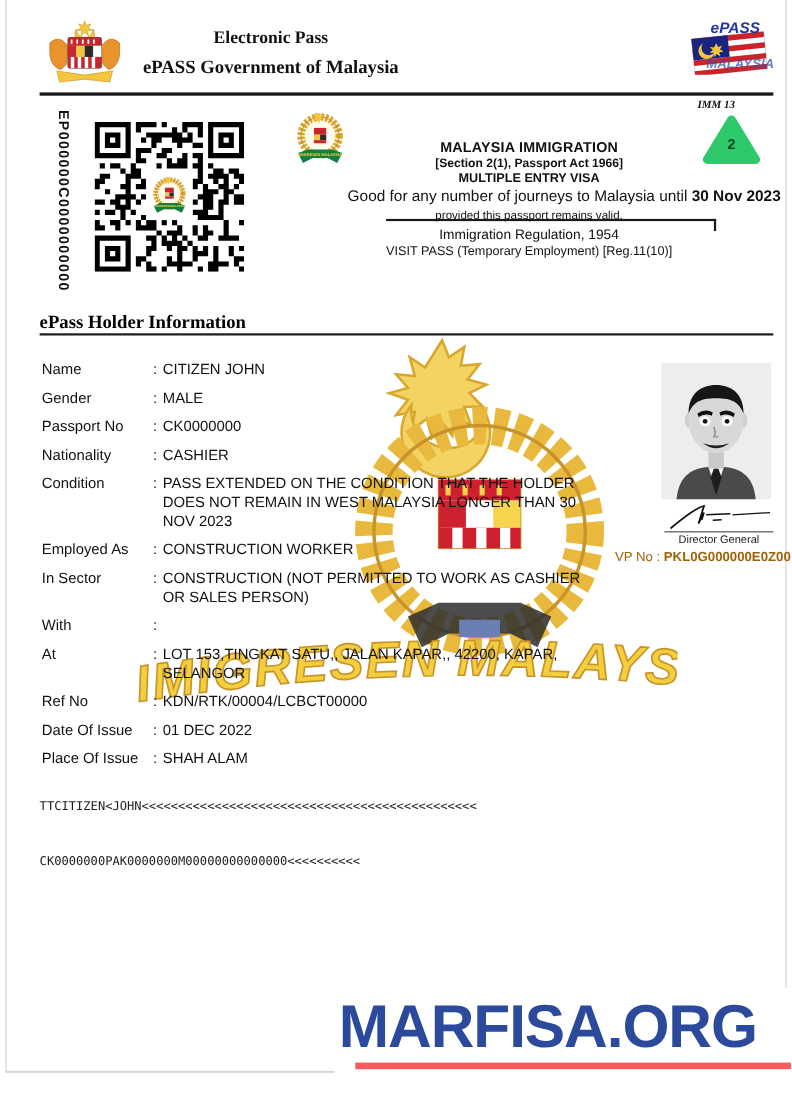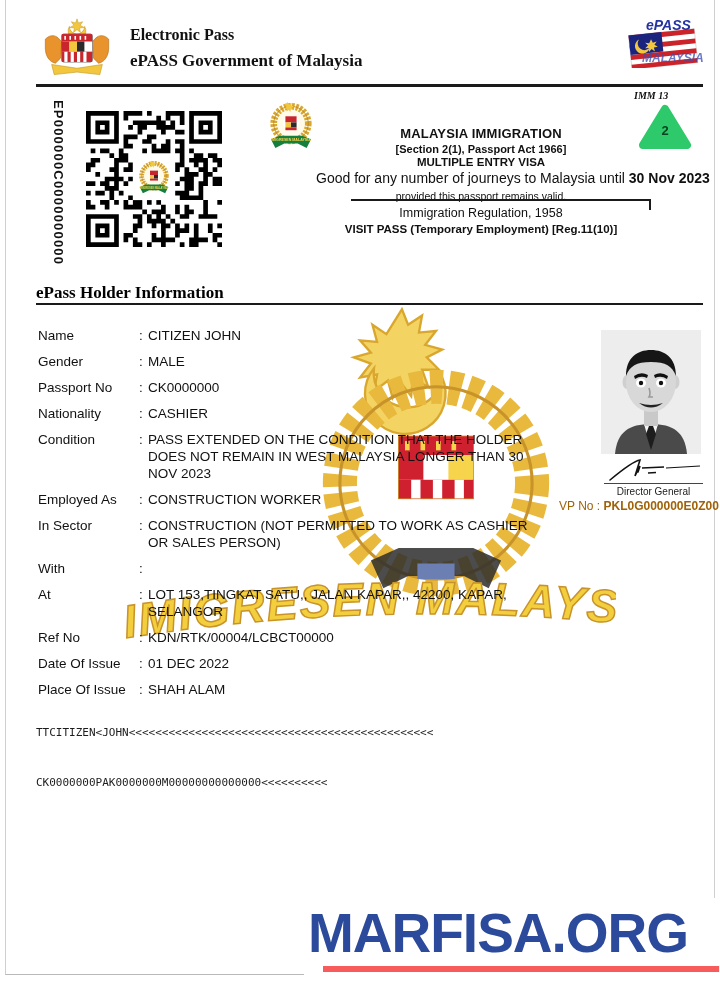--- a/index.html
+++ b/index.html
@@ -1,21 +1,21 @@
 <!DOCTYPE html>
 <html><head>
 <meta charset="utf-8">
 <style>
   * { margin:0; padding:0; box-sizing:border-box; }
   body { width:720px; height:1000px; background:#ffffff; font-family:"Liberation Sans", sans-serif; position:relative; overflow:hidden; }
   .page { position:absolute; left:5px; top:0; width:710px; height:975px; border-left:1px solid #cfcfcf; border-right:1px solid #cfcfcf; border-bottom:1px solid #b9b9b9; background:#fff; }
 
   
   .coat { position:absolute; left:33px; top:16px; width:76px; height:64px; }
-  .hdr-text { position:absolute; left:124px; top:26px; font-family:"Liberation Serif", serif; font-weight:bold; color:#111; }
+  .hdr-text { position:absolute; left:124px; top:26px; font-family:"Liberation Serif", serif; font-weight:bold; color:#111;text-align:center; }
   .hdr-text .l1 { font-size:16px; }
   .hdr-text .l2 { font-size:17px; margin-top:7px; }
   .epass-logo { position:absolute; left:616px; top:18px; width:82px; height:50px; }
   .hdr-rule { position:absolute; left:30px; top:84px; width:667px; height:3px; background:#1a1a1a; }
 
   
   .vert-code { position:absolute; left:60px; top:100px; transform:rotate(90deg); transform-origin:0 0; font-size:13px; font-weight:bold; letter-spacing:1.2px; color:#111; white-space:nowrap; }
   .qr { position:absolute; left:80px; top:111px; width:136px; height:136px; }
   .crest-small { position:absolute; left:257px; top:99px; width:56px; height:58px; }
   .imm13 { position:absolute; left:628px; top:90px; font-family:"Liberation Serif", serif; font-style:italic; font-weight:bold; font-size:10px; color:#111; }
@@ -26,21 +26,21 @@
   .visa-center .t1 { font-size:13px; font-weight:bold; letter-spacing:.2px; }
   .visa-center .t2 { font-size:11px; font-weight:bold; margin-top:2px; }
   .visa-center .t3 { font-size:11.5px; font-weight:bold; margin-top:1px; }
   .visa-center .t4 { font-size:14px; margin-top:2px; white-space:nowrap; }
   .visa-center .t4 b { font-weight:bold; }
   .visa-center .t5 { font-size:10.5px; margin-top:4px; }
   .visa-rule { position:absolute; left:345px; top:199px; width:300px; height:2px; background:#1a1a1a; }
   .visa-rule-tick { position:absolute; left:643px; top:199px; width:2px; height:11px; background:#1a1a1a; }
   .reg-block { position:absolute; left:310px; top:206px; width:330px; text-align:center; color:#111; }
   .reg-block .r1 { font-size:12.5px; }
-  .reg-block .r2 { font-size:11.5px; font-weight:bold; margin-top:3px; }
+  .reg-block .r2 { font-size:11.5px; font-weight:normal; margin-top:3px; }
 
   
   .sec-title { position:absolute; left:30px; top:283px; font-family:"Liberation Serif", serif; font-weight:bold; font-size:17px; color:#000; }
   .sec-rule { position:absolute; left:30px; top:303px; width:667px; height:2px; background:#1a1a1a; }
 
   .watermark { position:absolute; left:270px; top:300px; width:320px; height:310px; z-index:0; }
   .wm-text { position:absolute; left:110px; top:560px; width:500px; height:110px; z-index:0; }
 
   .fields { position:absolute; left:32px; top:327px; width:525px; z-index:2; }
   .frow { display:flex; margin-bottom:9px; font-size:13.5px; color:#111; line-height:17px; }
@@ -234,21 +234,21 @@
   <div class="visa-center">
     <div class="t1">MALAYSIA IMMIGRATION</div>
     <div class="t2">[Section 2(1), Passport Act 1966]</div>
     <div class="t3">MULTIPLE ENTRY VISA</div>
     <div class="t4"><span>Good for any number of journeys to Malaysia until </span><b>30 Nov 2023</b></div>
     <div class="t5">provided this passport remains valid.</div>
   </div>
   <div class="visa-rule"></div>
   <div class="visa-rule-tick"></div>
   <div class="reg-block">
-    <div class="r1">Immigration Regulation, 1958</div>
+    <div class="r1">Immigration Regulation, 1954</div>
     <div class="r2">VISIT PASS (Temporary Employment) [Reg.11(10)]</div>
   </div>
 
   <div class="sec-title">ePass Holder Information</div>
   <div class="sec-rule"></div>
 
   <svg class="watermark">
       <use href="#emblem" width="320" height="310"></use>
     </svg>
   <svg class="wm-text" viewBox="0 0 500 110">

